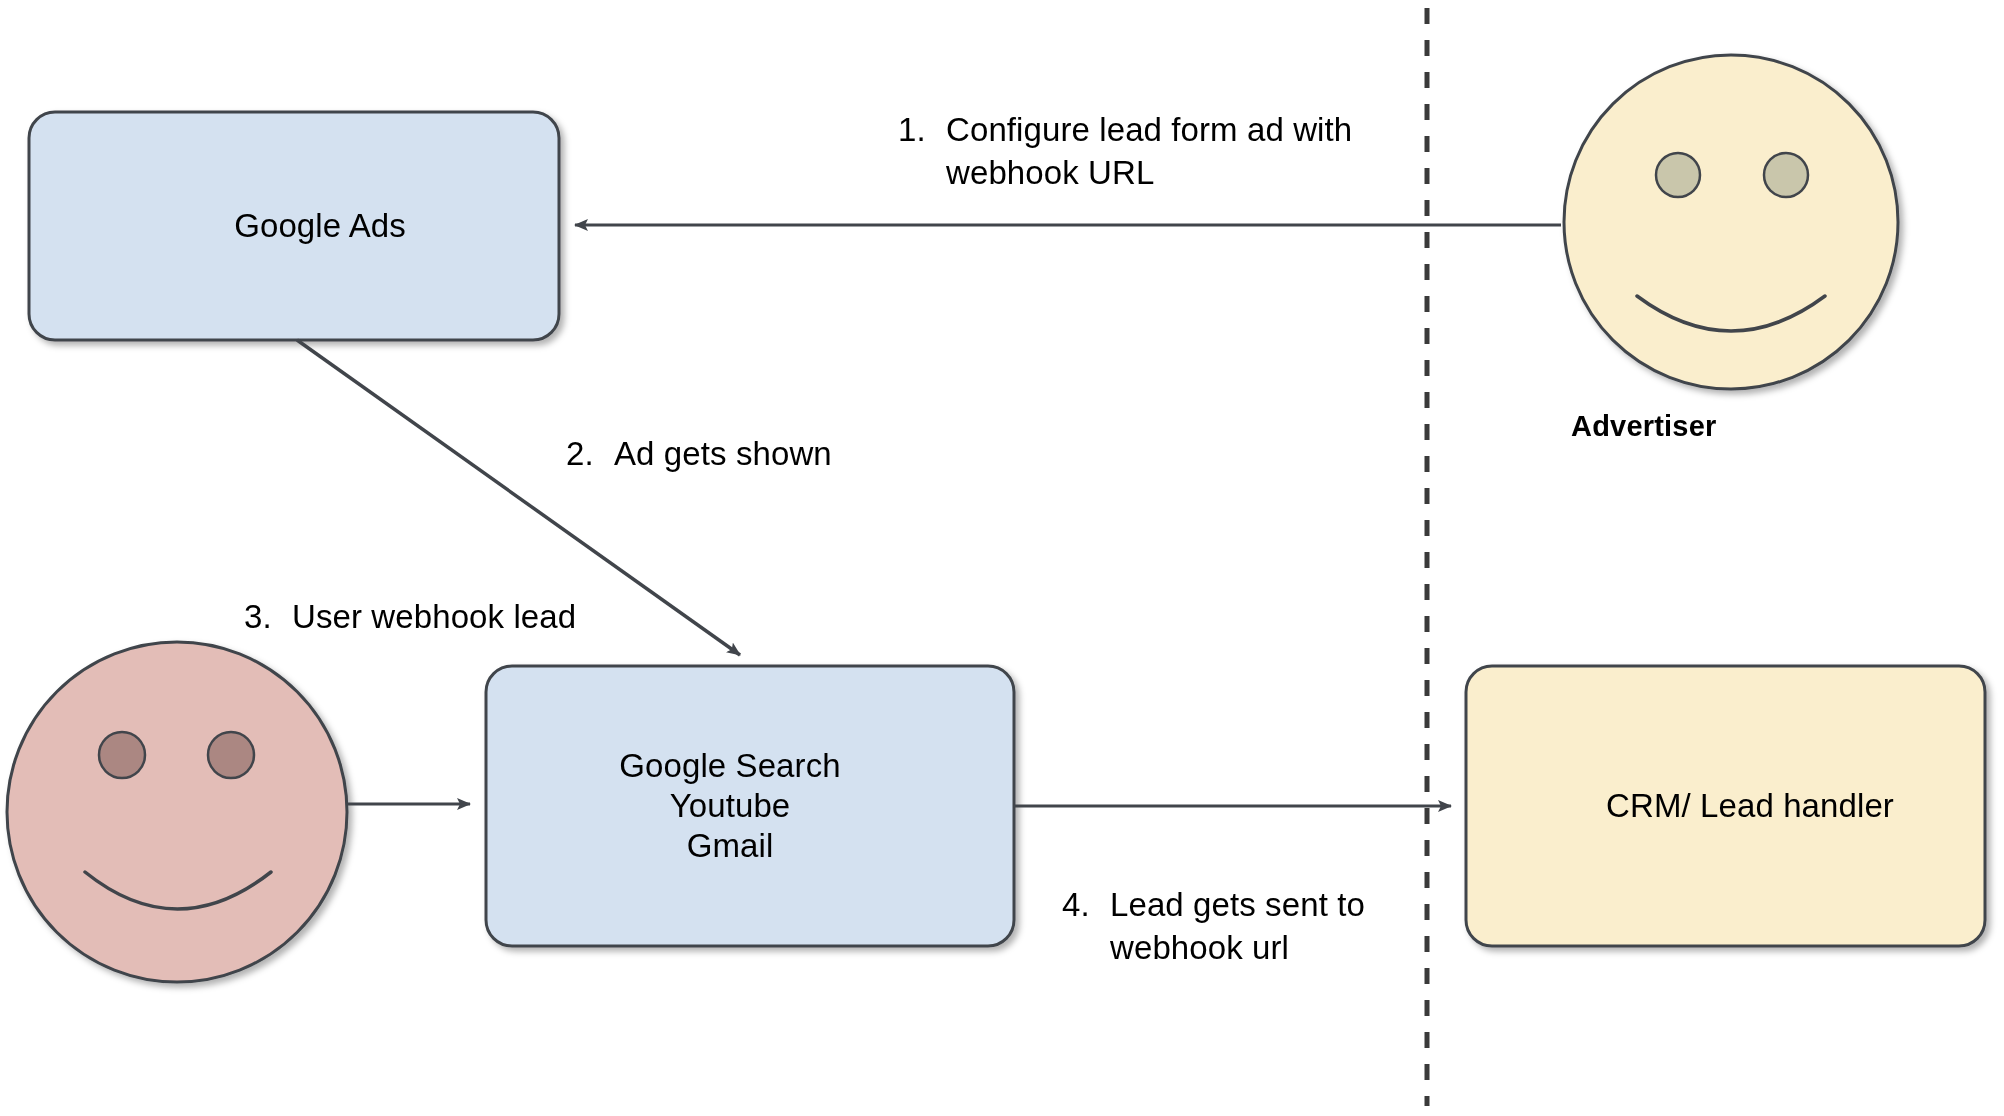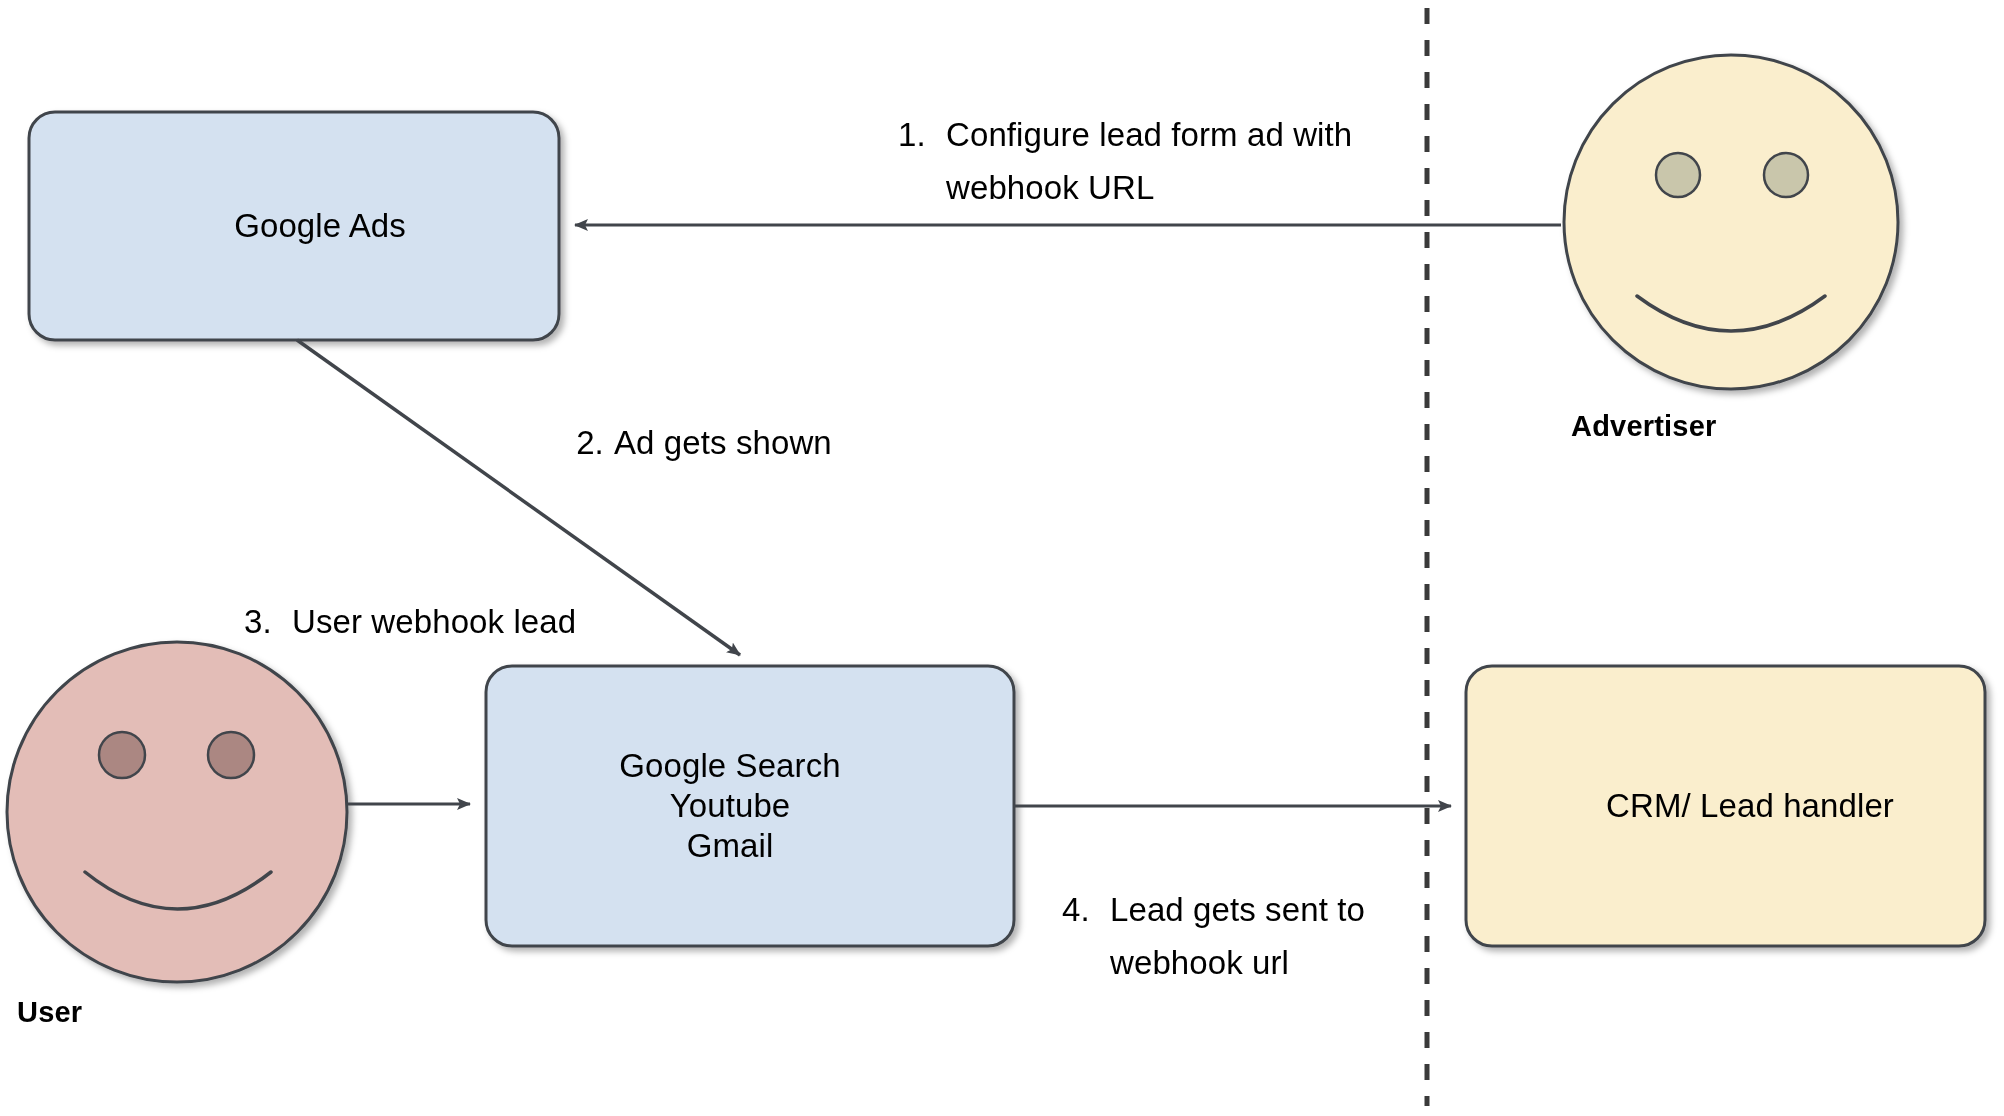--- a/index.html
+++ b/index.html
@@ -39,21 +39,21 @@
     color: #000000;
     font-size: 29px;
     font-weight: bold;
     text-align: left;
     letter-spacing: 0.2px;
   }
   .step-label {
     position: absolute;
     color: #000000;
     font-size: 33px;
-    line-height: 53px;
+    line-height: 43px;
     letter-spacing: 0.1px;
     white-space: nowrap;
   }
   .step-label .num {
     display: inline-block;
     width: 48px;
   }
   .step-label .txt {
     display: inline-block;
     vertical-align: top;
@@ -112,28 +112,27 @@
   <div class="node-label" style="left:29px; top:206px; width:582px;">Google Ads</div>
 
   <div class="node-label" style="left:466px; top:746px; width:528px;">Google Search
 Youtube
 Gmail</div>
 
   <div class="node-label" style="left:1466px; top:786px; width:568px;">CRM/ Lead handler</div>
 
   <div class="actor-caption" style="left:1571px; top:410px; width:320px;">Advertiser</div>
 
-  <div class="actor-caption" style="left:17px; top:996px; width:320px;">User</div>
 
   <div class="step-label" style="left:898px; top:108px;">
     <span class="num">1.</span><span class="txt">Configure lead form ad with
 webhook URL</span>
   </div>
 
-  <div class="step-label" style="left:566px; top:416px;text-align:center;">
+  <div class="step-label" style="left:566px; top:432px;">
     <span class="num">2.</span><span class="txt">Ad gets shown</span>
   </div>
 
   <div class="step-label" style="left:244px; top:595px;">
     <span class="num">3.</span><span class="txt">User webhook lead</span>
   </div>
 
   <div class="step-label" style="left:1042px; top:883px;margin-left:20px;">
     <span class="num">4.</span><span class="txt">Lead gets sent to
 webhook url</span>

